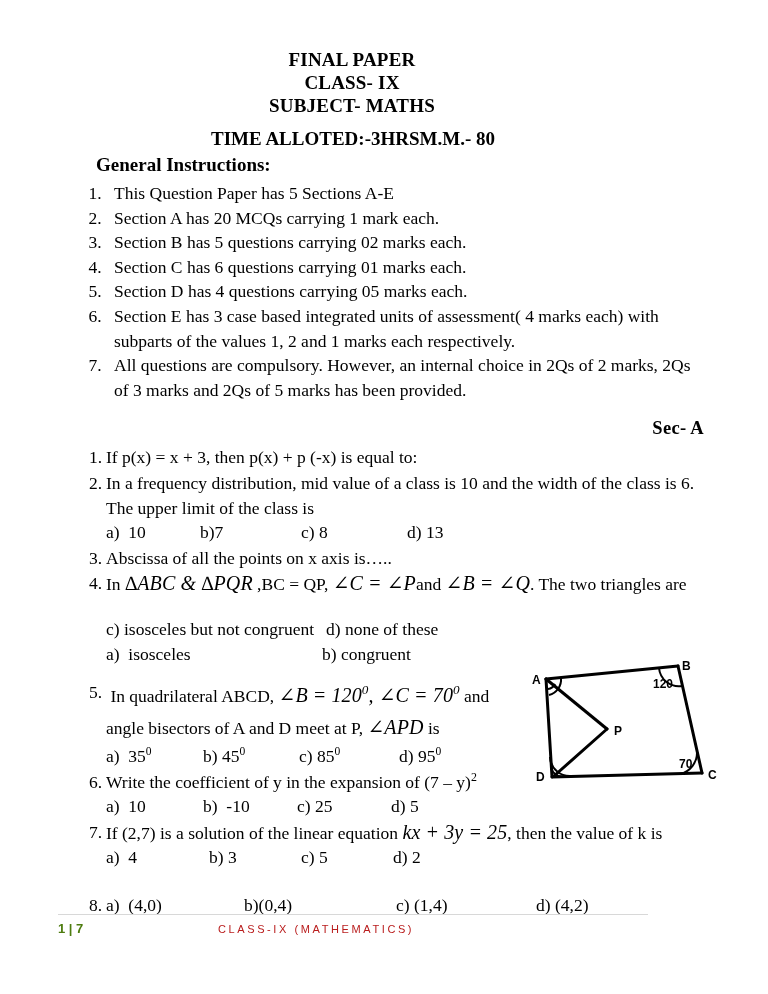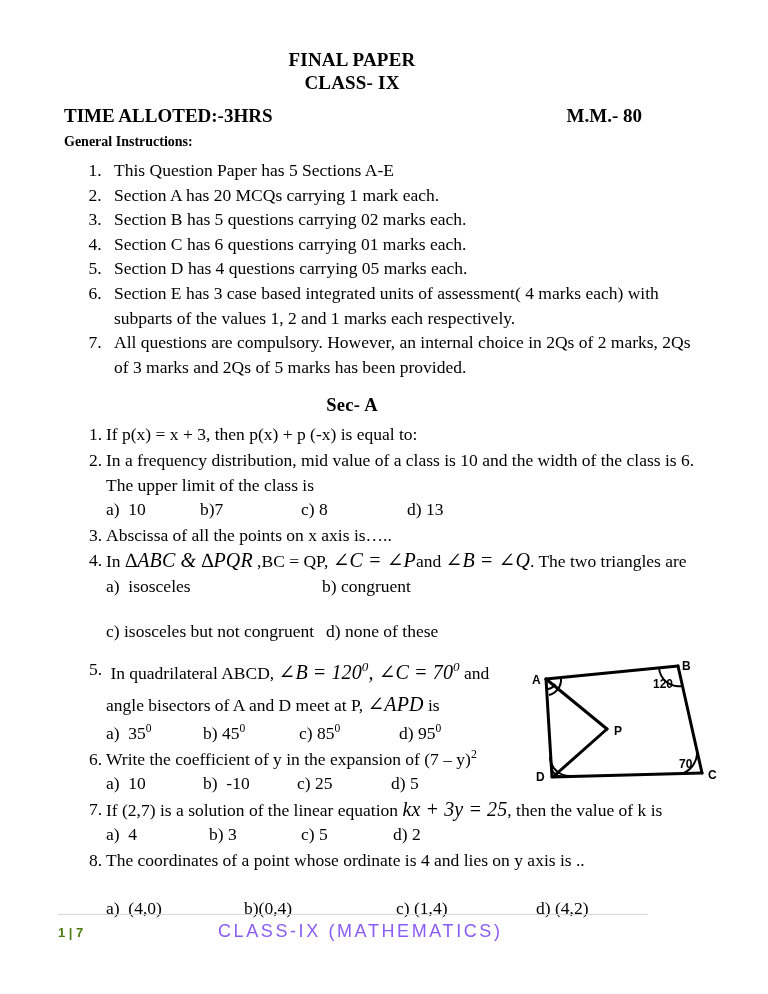--- a/index.html
+++ b/index.html
@@ -31,52 +31,52 @@
     font-size: 19px;
     line-height: 23px;
     letter-spacing: 0.2px;
   }
   .header-line { display: block; }
 
   .meta-row {
     margin-top: 10px;
     padding: 0 62px 0 64px;
     display: flex;
-    justify-content: space-between;
+    justify-content: center;
     align-items: baseline;
     font-weight: bold;
     font-size: 19px;
     line-height: 24px;
   }
 
   .gen-instr {
-    padding-left: 64px;
-    font-weight: bold;
-    font-size: 14px;
+    padding-left: 96px;
+    font-weight: bold;
+    font-size: 19px;
     line-height: 25px;
     margin-top: 1px;
   }
 
   
   ol.instructions {
     margin: 4px 0 0 0;
     padding-left: 106px;
     font-size: 17.5px;
     line-height: 24.6px;
     list-style-position: outside;
   }
   ol.instructions li {
     padding-left: 8px;
     margin-bottom: 0px;
   }
   ol.instructions li span.txt { display: inline; }
 
   
   .sec-head {
-    text-align: center;
+    text-align: right;
     font-weight: bold;
     font-size: 18.5px;
     margin-top: 16px;
     margin-bottom: 6px;
     letter-spacing: 0.3px;
   }
 
   
   .qlist {
     margin: 0;
@@ -146,33 +146,34 @@
   }
   .footer-page {
     font-family: "Liberation Sans", sans-serif;
     font-weight: bold;
     font-size: 13px;
     color: #4d7c0f;
     width: 160px;
   }
   .footer-center {
     font-family: "Liberation Sans", sans-serif;
-    font-size: 18px;
+    font-size: 11px;
     letter-spacing: 2.6px;
-    color: #8b5cf6;
+    color: #b91c1c;
   }
 </style>
 </head>
 <body>
 
 <div class="page">
 
   <div class="header-block">
     <span class="header-line">FINAL PAPER</span>
     <span class="header-line">CLASS- IX</span>
+    <span class="header-line">SUBJECT- MATHS</span>
   </div>
 
   <div class="meta-row">
     <span>TIME ALLOTED:-3HRS</span>
     <span>M.M.- 80</span>
   </div>
 
   <div class="gen-instr">General Instructions:</div>
 
   <ol class="instructions">
@@ -203,25 +204,25 @@
     </div>
 
     <div class="q">
       <span class="qnum">3.</span>
       <span class="qtext">Abscissa of all the points on x axis is…..</span>
     </div>
 
     <div class="q">
       <span class="qnum">4.</span>
       <span class="qtext"><span>In </span><span class="mi">∆ABC &amp; ∆PQR</span><span> ,BC = QP, </span><span class="mi">∠C = ∠P</span><span>and </span><span class="mi">∠B = ∠Q</span><span>. The two triangles are</span></span>
-      <span class="opts">
-        <span class="opt" style="width:216px"><span>a)</span>&nbsp; <span>isosceles</span></span><span class="opt"><span>b)</span> <span>congruent</span></span>
-      </span>
       <span class="opts" style="display:block; margin-top:20px;">
         <span class="opt" style="width:220px"><span>c)</span> <span>isosceles but not congruent</span></span><span class="opt"><span>d)</span> <span>none of these</span></span>
+      </span>
+      <span class="opts">
+        <span class="opt" style="width:216px"><span>a)</span>&nbsp; <span>isosceles</span></span><span class="opt"><span>b)</span> <span>congruent</span></span>
       </span>
     </div>
 
     <div class="q" style="margin-top:14px;">
       <span class="qnum">5.</span>
       <span class="qtext" style="line-height:31px;">&nbsp;<span>In quadrilateral ABCD, </span><span class="mi"><span>∠B = 120</span><sup class="deg">0</sup><span>, ∠C = 70</span><sup class="deg">0</sup></span><span> and</span></span>
       <span class="qtext" style="line-height:31px;"><span>angle bisectors of A and D meet at P, </span><span class="mi">∠APD</span><span> is</span></span>
       <span class="opts">
         <span class="opt" style="width:97px"><span>a)</span>&nbsp; <span>35</span><sup class="deg">0</sup></span><span class="opt" style="width:96px"><span>b)</span> <span>45</span><sup class="deg">0</sup></span><span class="opt" style="width:100px"><span>c)</span> <span>85</span><sup class="deg">0</sup></span><span class="opt"><span>d)</span> <span>95</span><sup class="deg">0</sup></span>
       </span>
@@ -238,21 +239,20 @@
     <div class="q">
       <span class="qnum">7.</span>
       <span class="qtext"><span>If (2,7) is a solution of the linear equation </span><span class="mi">kx + 3y = 25</span><span>, then the value of k is</span></span>
       <span class="opts">
         <span class="opt" style="width:103px"><span>a)</span>&nbsp; <span>4</span></span><span class="opt" style="width:92px"><span>b)</span> <span>3</span></span><span class="opt" style="width:92px"><span>c)</span> <span>5</span></span><span class="opt"><span>d)</span> <span>2</span></span>
       </span>
     </div>
 
     <div class="q">
       <span class="qnum">8.</span>
-      <span class="qtext">The coordinates  of a point whose ordinate is 4 and lies on y axis is ..</span>
       <span class="opts" style="margin-top:23px; display:block;">
         <span class="opt" style="width:138px"><span>a)</span>&nbsp; <span>(4,0)</span></span><span class="opt" style="width:152px"><span>b)</span><span>(0,4)</span></span><span class="opt" style="width:140px"><span>c)</span> <span>(1,4)</span></span><span class="opt"><span>d)</span> <span>(4,2)</span></span>
       </span>
     </div>
 
   </div>
 
   <div class="figure">
     <svg width="200" height="168" viewBox="0 0 200 168">
 

